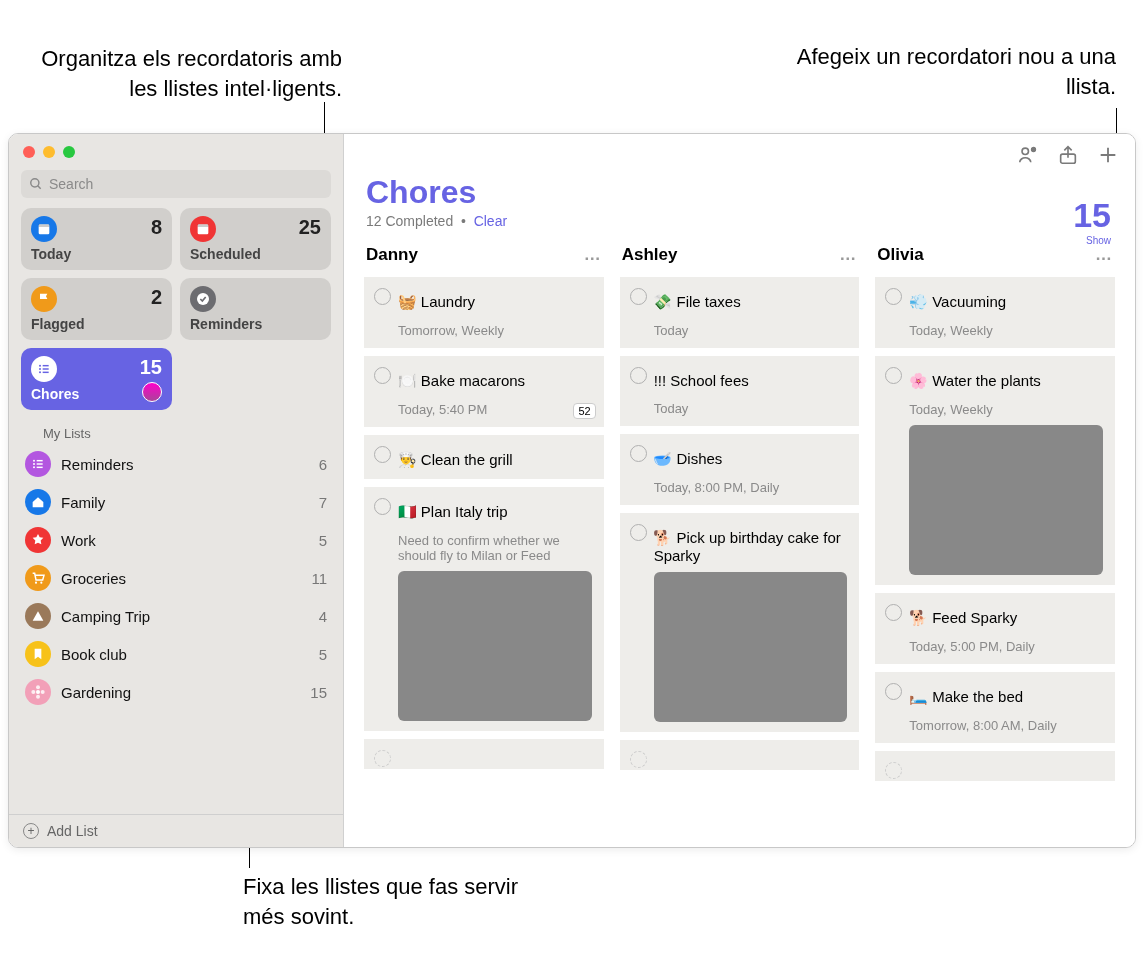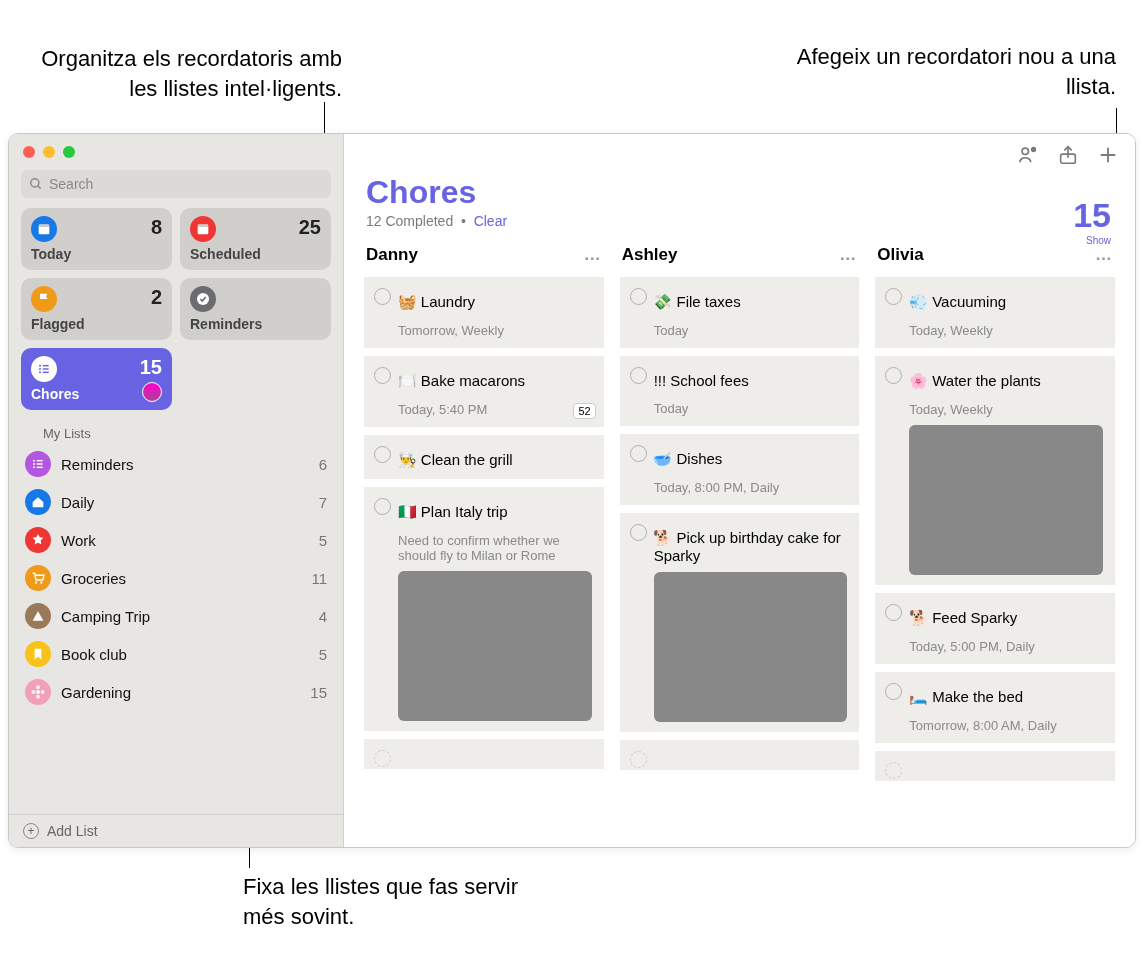--- a/index.html
+++ b/index.html
@@ -152,21 +152,21 @@
           </div>
           <div class="name">Reminders</div>
           <div class="cnt">6</div>
         </div>
         <div class="list-row">
           <div class="ic" style="background:#1778e8">
             <svg width="16" height="16" viewBox="0 0 24 24">
               <path d="M4 12l8-7 8 7v8H4z" fill="#fff"></path>
             </svg>
           </div>
-          <div class="name">Daily</div>
+          <div class="name">Family</div>
           <div class="cnt">7</div>
         </div>
         <div class="list-row">
           <div class="ic" style="background:#f03535">
             <svg width="16" height="16" viewBox="0 0 24 24">
               <path d="M12 3l2.5 5 5.5.8-4 4 1 5.5L12 16l-5 2.3 1-5.5-4-4L9.5 8z" fill="#fff"></path>
             </svg>
           </div>
           <div class="name">Work</div>
           <div class="cnt">5</div>
@@ -271,21 +271,21 @@
             <div class="t-sub">Today, 5:40 PM</div>
             <div class="badge">52</div>
           </div>
           <div class="task">
             <div class="circ"></div>
             <div class="t-title">👨‍🍳 Clean the grill</div>
           </div>
           <div class="task">
             <div class="circ"></div>
             <div class="t-title">🇮🇹 Plan Italy trip</div>
-            <div class="t-sub">Need to confirm whether we should fly to Milan or Rome</div>
+            <div class="t-sub">Need to confirm whether we should fly to Milan or Feed</div>
             <div class="img img-italy"></div>
           </div>
           <div class="task empty">
             <div class="circ"></div>
           </div>
         </div>
         <div class="col">
           <div class="col-hdr">
             <span>Ashley</span>
             <span class="more">…</span>

